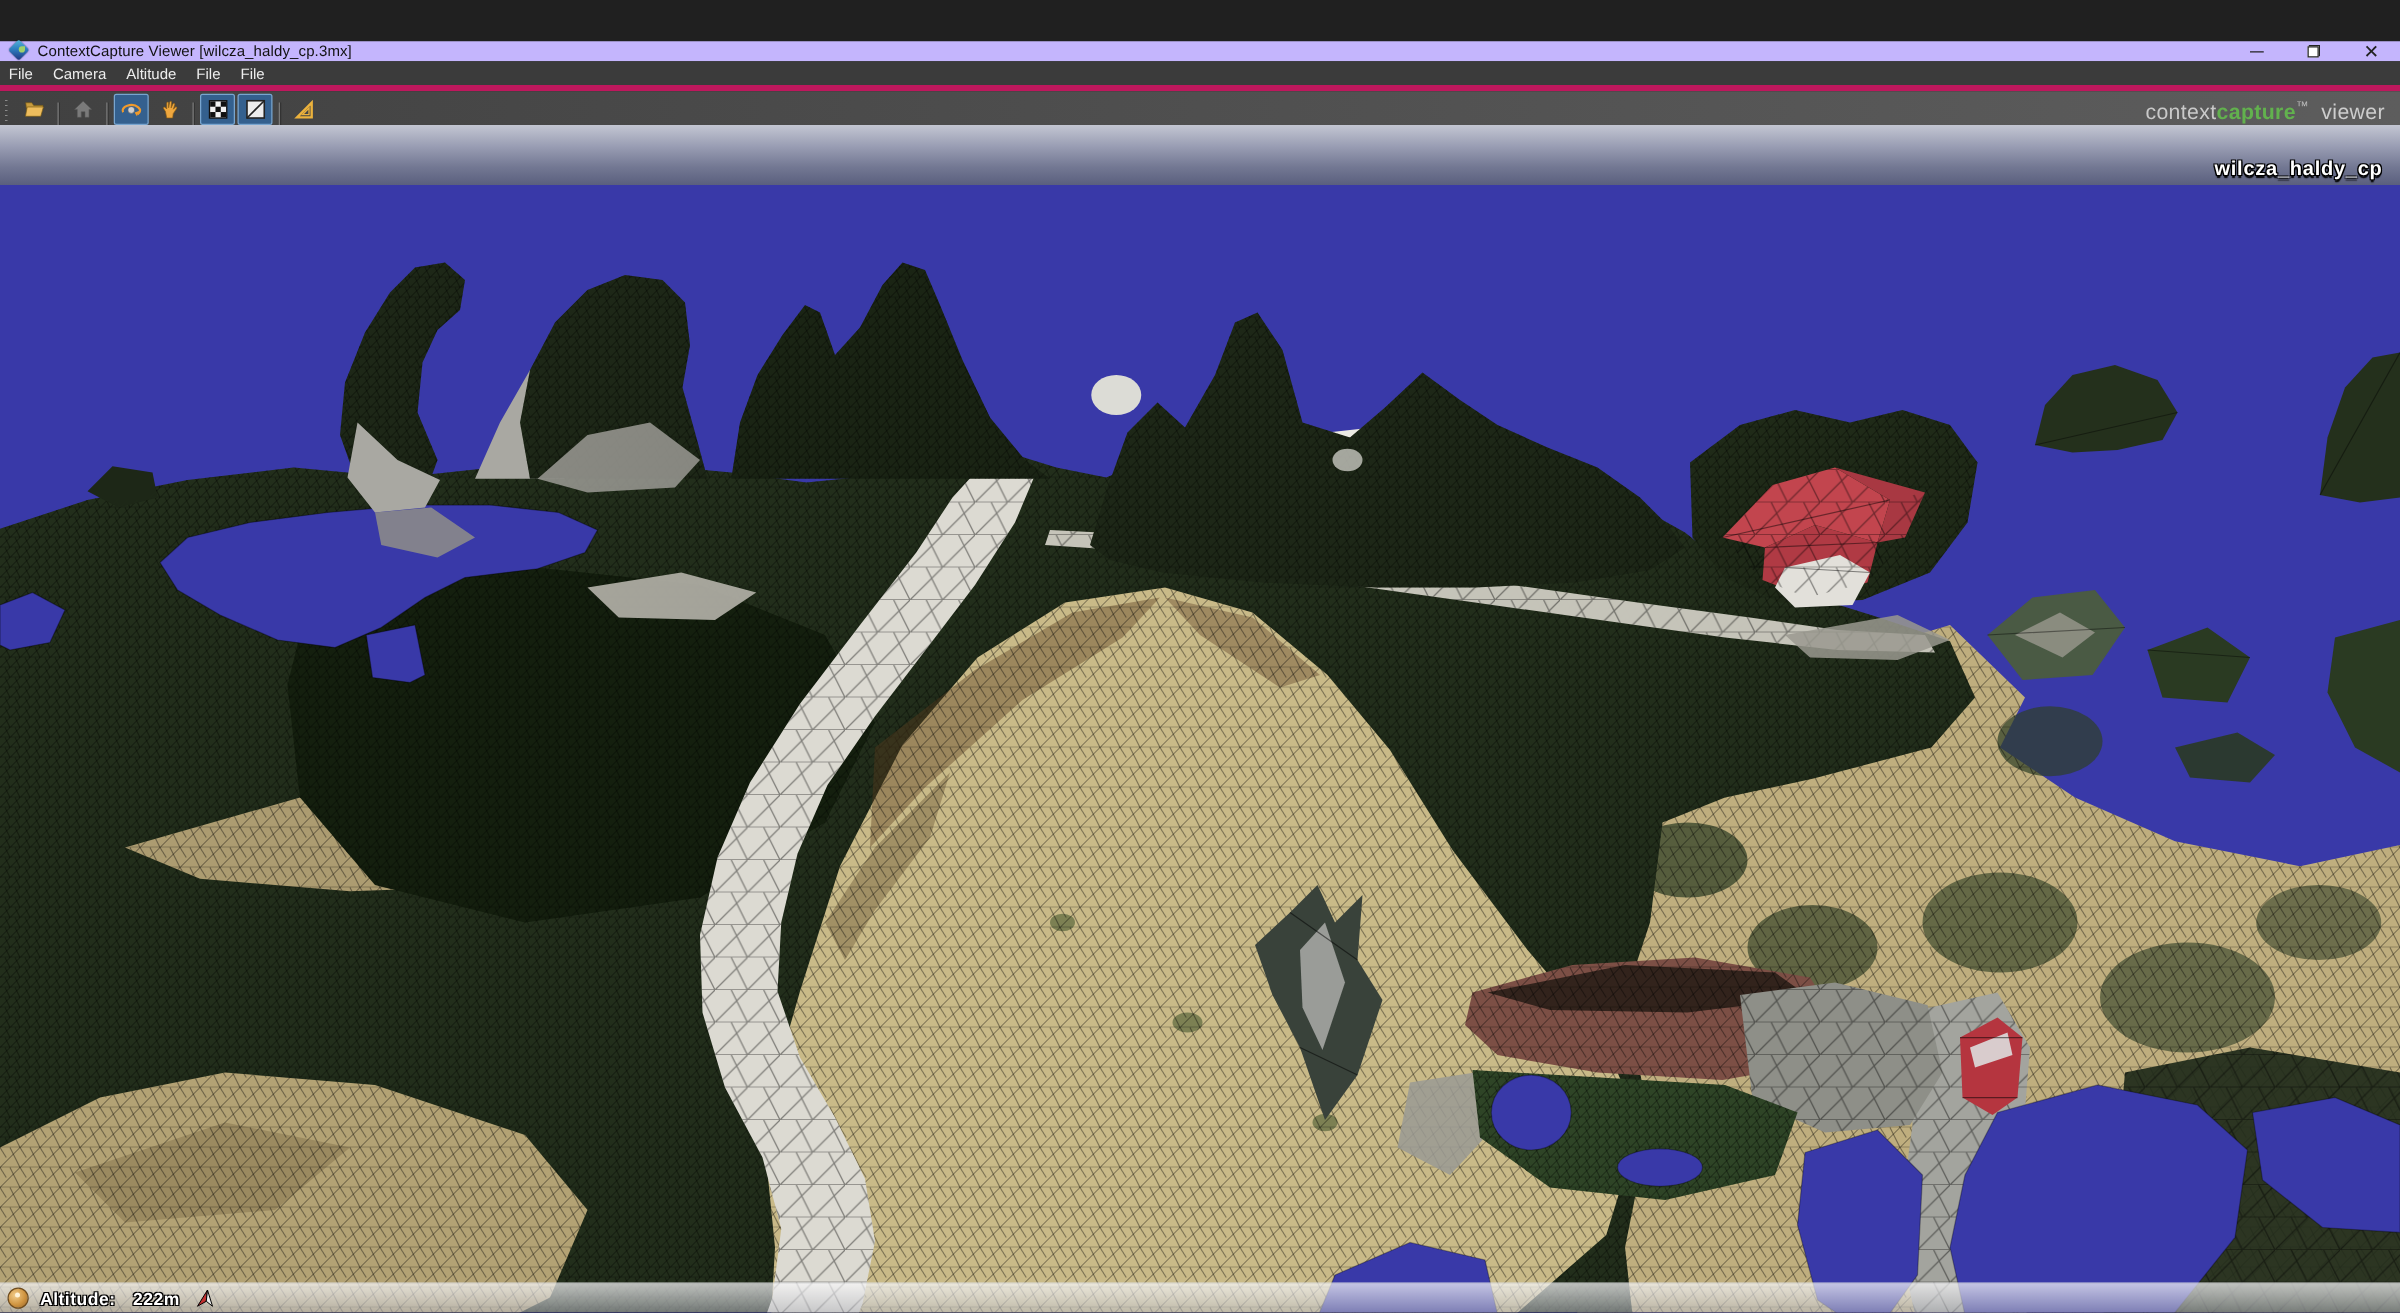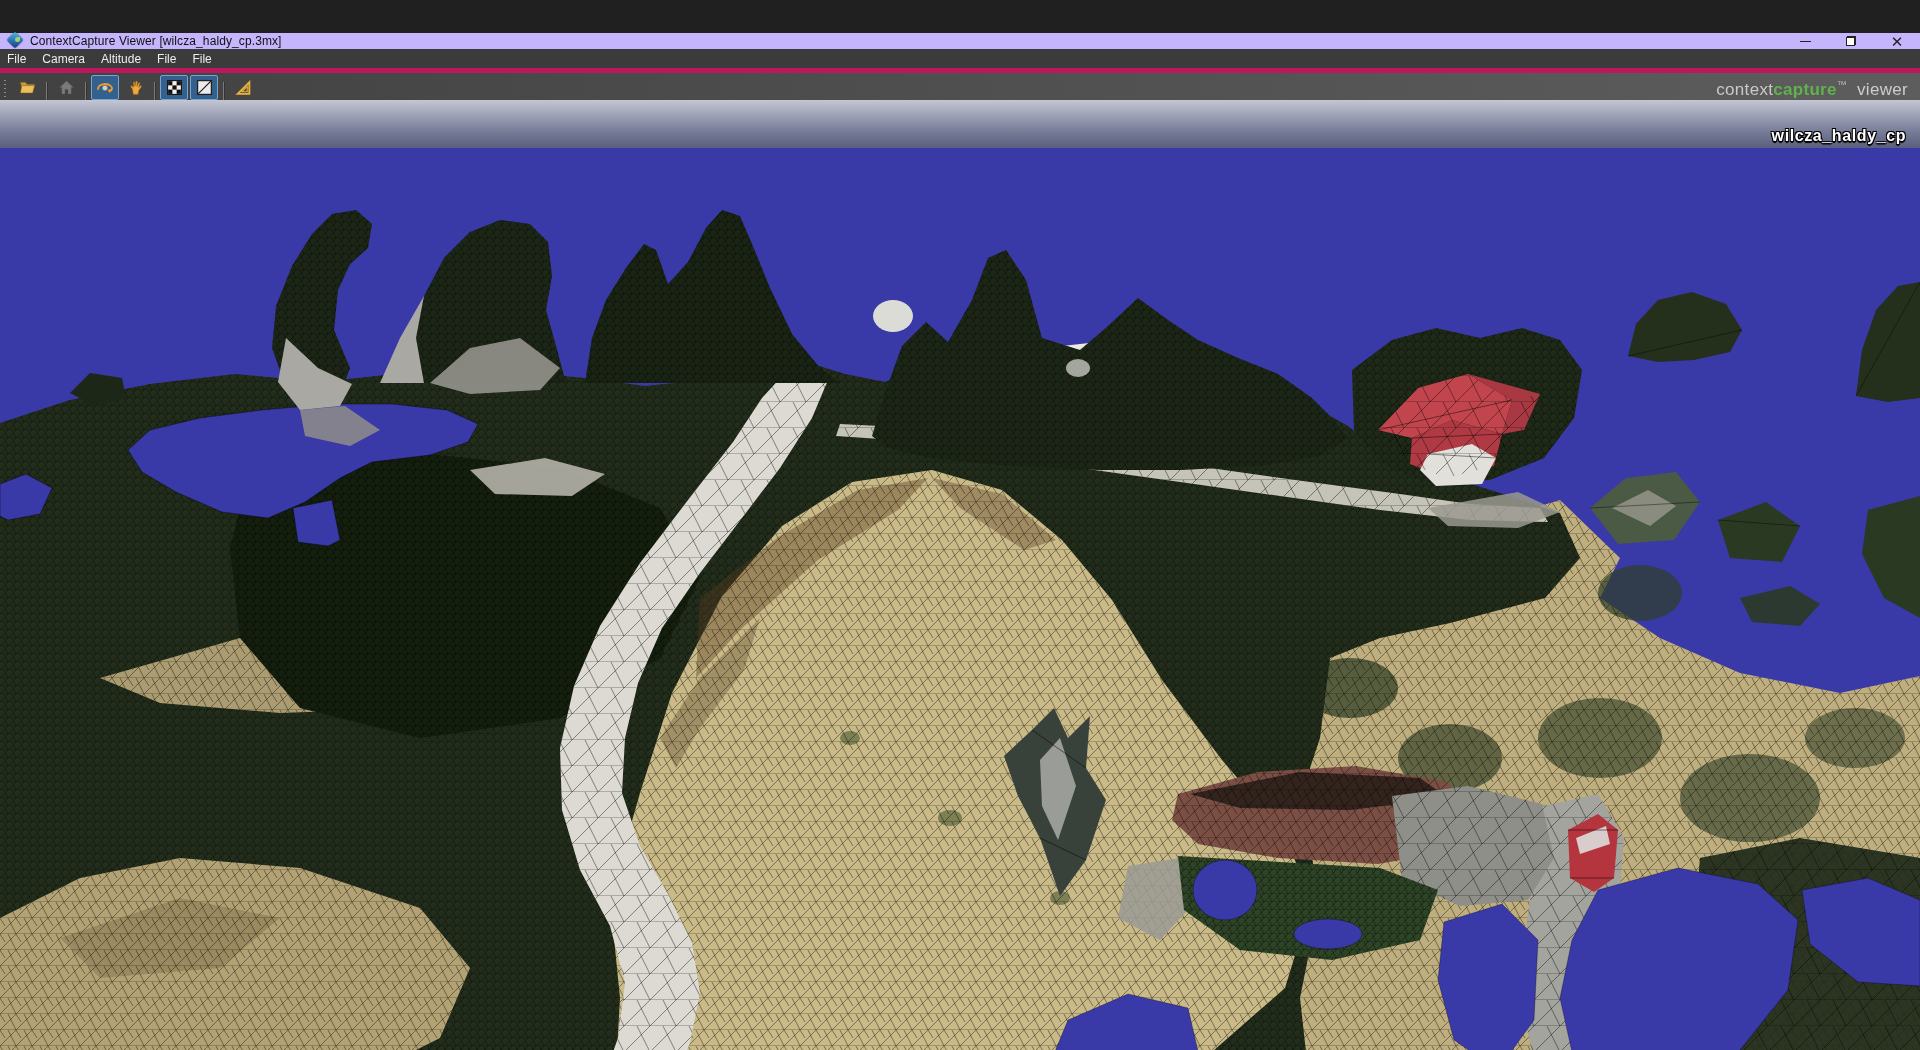--- a/index.html
+++ b/index.html
@@ -351,15 +351,24 @@
       <g stroke="rgba(0,0,0,.3)" stroke-width="1">
         <ellipse cx="1225" cy="852" rx="32" ry="30" fill="#3939a8"></ellipse>
         <ellipse cx="1328" cy="896" rx="34" ry="15" fill="#3939a8"></ellipse>
         <path d="M1068,982 L1128,956 L1188,970 L1200,1022 L1150,1050 L1082,1050 L1054,1016 Z" fill="#3939a8"></path>
         <path d="M1444,884 L1502,866 L1538,902 L1534,982 L1498,1032 L1454,1002 L1438,942 Z" fill="#3939a8"></path>
         <path d="M1598,852 L1678,830 L1758,846 L1798,882 L1788,952 L1740,1012 L1678,1050 L1580,1050 L1560,960 L1572,902 Z" fill="#3939a8"></path>
         <path d="M1802,852 L1868,840 L1920,862 L1920,948 L1858,944 L1810,906 Z" fill="#3939a8"></path>
       </g>
     </svg>
 
+    <div class="status-overlay">
+      <div class="compass-icon"></div>
+      <span class="status-text">Altitude:</span>
+      <span class="status-text status-value">222m</span>
+      <svg class="nav-arrow" width="20" height="15" viewBox="0 0 20 15">
+        <path d="M2,14 L10,1 L9,10 Z" fill="#c03030" stroke="#000" stroke-width=".8"></path>
+        <path d="M10,1 L14,14 L9,10 Z" fill="#ececec" stroke="#000" stroke-width=".8"></path>
+      </svg>
+    </div>
   </div>
 
 </div>
 
 </body></html>

